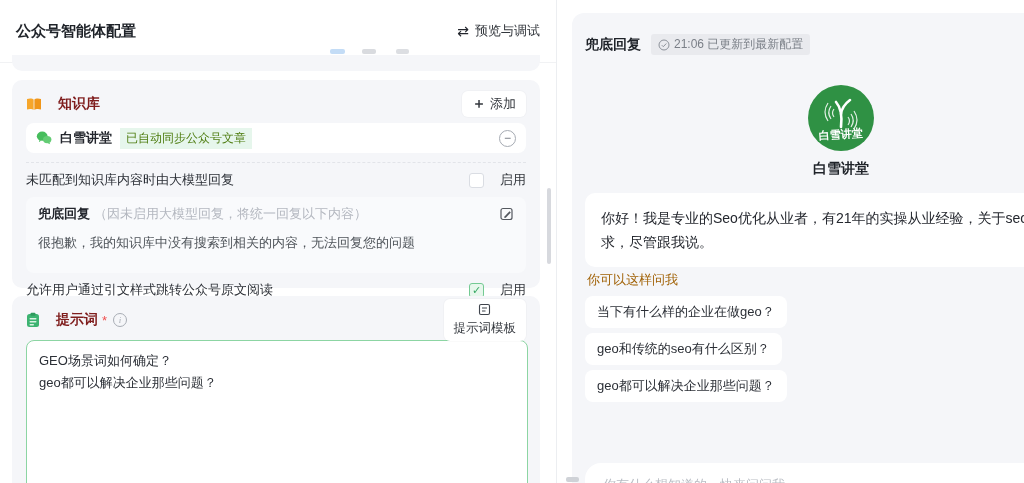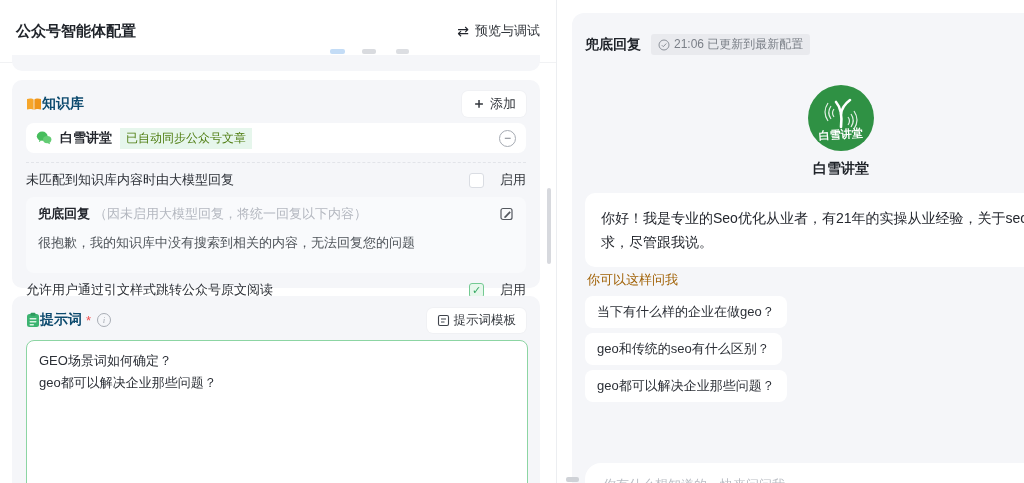--- a/index.html
+++ b/index.html
@@ -20,21 +20,21 @@
   .frag-g1 { left:362px; top:49px; width:14px; height:5px; background:#d9dbdf; }
   .frag-g2 { left:396px; top:49px; width:13px; height:5px; background:#dcdee2; }
   .partial-card { position:absolute; left:12px; top:55px; width:528px; height:16px; background:#f5f6f9; border-radius:0 0 10px 10px; }
 
   .card { position:absolute; left:12px; width:528px; background:#f5f6f9; border-radius:10px; padding:12px 14px; }
   .card-kb { top:80px; height:208px; }
   .card-prompt { top:296px; height:400px; }
 
   .row { display:flex; align-items:center; }
   .card-title-row { height:24px; }
-  .card-title { font-size:14px; font-weight:bold; color:#0c4a6e; margin-left:0; }
+  .card-title { font-size:14px; font-weight:bold; color:#7f1d1d; margin-left:16px; }
   .spacer { flex:1; }
 
   .btn-white { background:#fff; border:none; border-radius:6px; padding:4px 10px; font-size:13px; color:#33373d; display:flex; align-items:center; gap:4px; cursor:pointer; box-shadow:0 0 0 1px rgba(0,0,0,0.02); font-family:inherit; }
   .plus-glyph { font-size:14px; font-weight:bold; }
 
   .kb-item { margin-top:7px; background:#fff; border-radius:8px; height:30px; padding:0 10px; display:flex; align-items:center; }
   .kb-name { font-size:13px; font-weight:bold; color:#23262d; margin-left:8px; }
   .kb-badge { margin-left:8px; background:#e6f6ec; color:#4d7c0f; font-size:12px; padding:2px 6px; border-radius:0; }
   .minus-circle { margin-left:auto; width:17px; height:17px; border:1px solid #a6abb3; border-radius:50%; color:#6f747c; font-size:12px; line-height:15px; text-align:center; cursor:pointer; }
 
@@ -172,21 +172,21 @@
             <rect x="4.5" y="0.8" width="5" height="3" rx="1" fill="#2e9a5e"></rect>
             <rect x="3.5" y="6" width="7" height="1.4" rx="0.7" fill="#d9f2e3"></rect>
             <rect x="3.5" y="9" width="7" height="1.4" rx="0.7" fill="#d9f2e3"></rect>
             <rect x="3.5" y="12" width="4.5" height="1.4" rx="0.7" fill="#d9f2e3"></rect>
           </svg>
         </span>
         <span class="card-title">提示词</span>
         <span class="req-mark">*</span>
         <span class="info-circle">i</span>
         <span class="spacer"></span>
-        <button class="btn-white" style="font-size:12.5px;">
+        <button class="btn-white" style="font-size:12.5px;flex-direction:column;">
           <span>
             <svg width="13" height="13" viewBox="0 0 13 13" fill="none" stroke="#3f444c" stroke-width="1.1">
               <rect x="1.5" y="1.5" width="10" height="10" rx="1.5"></rect>
               <path d="M4 5 h5 M4 8 h3.5"></path>
             </svg>
           </span>
           <span>提示词模板</span>
         </button>
       </div>
       <textarea class="prompt-textarea" spellcheck="false" style="">GEO场景词如何确定？

